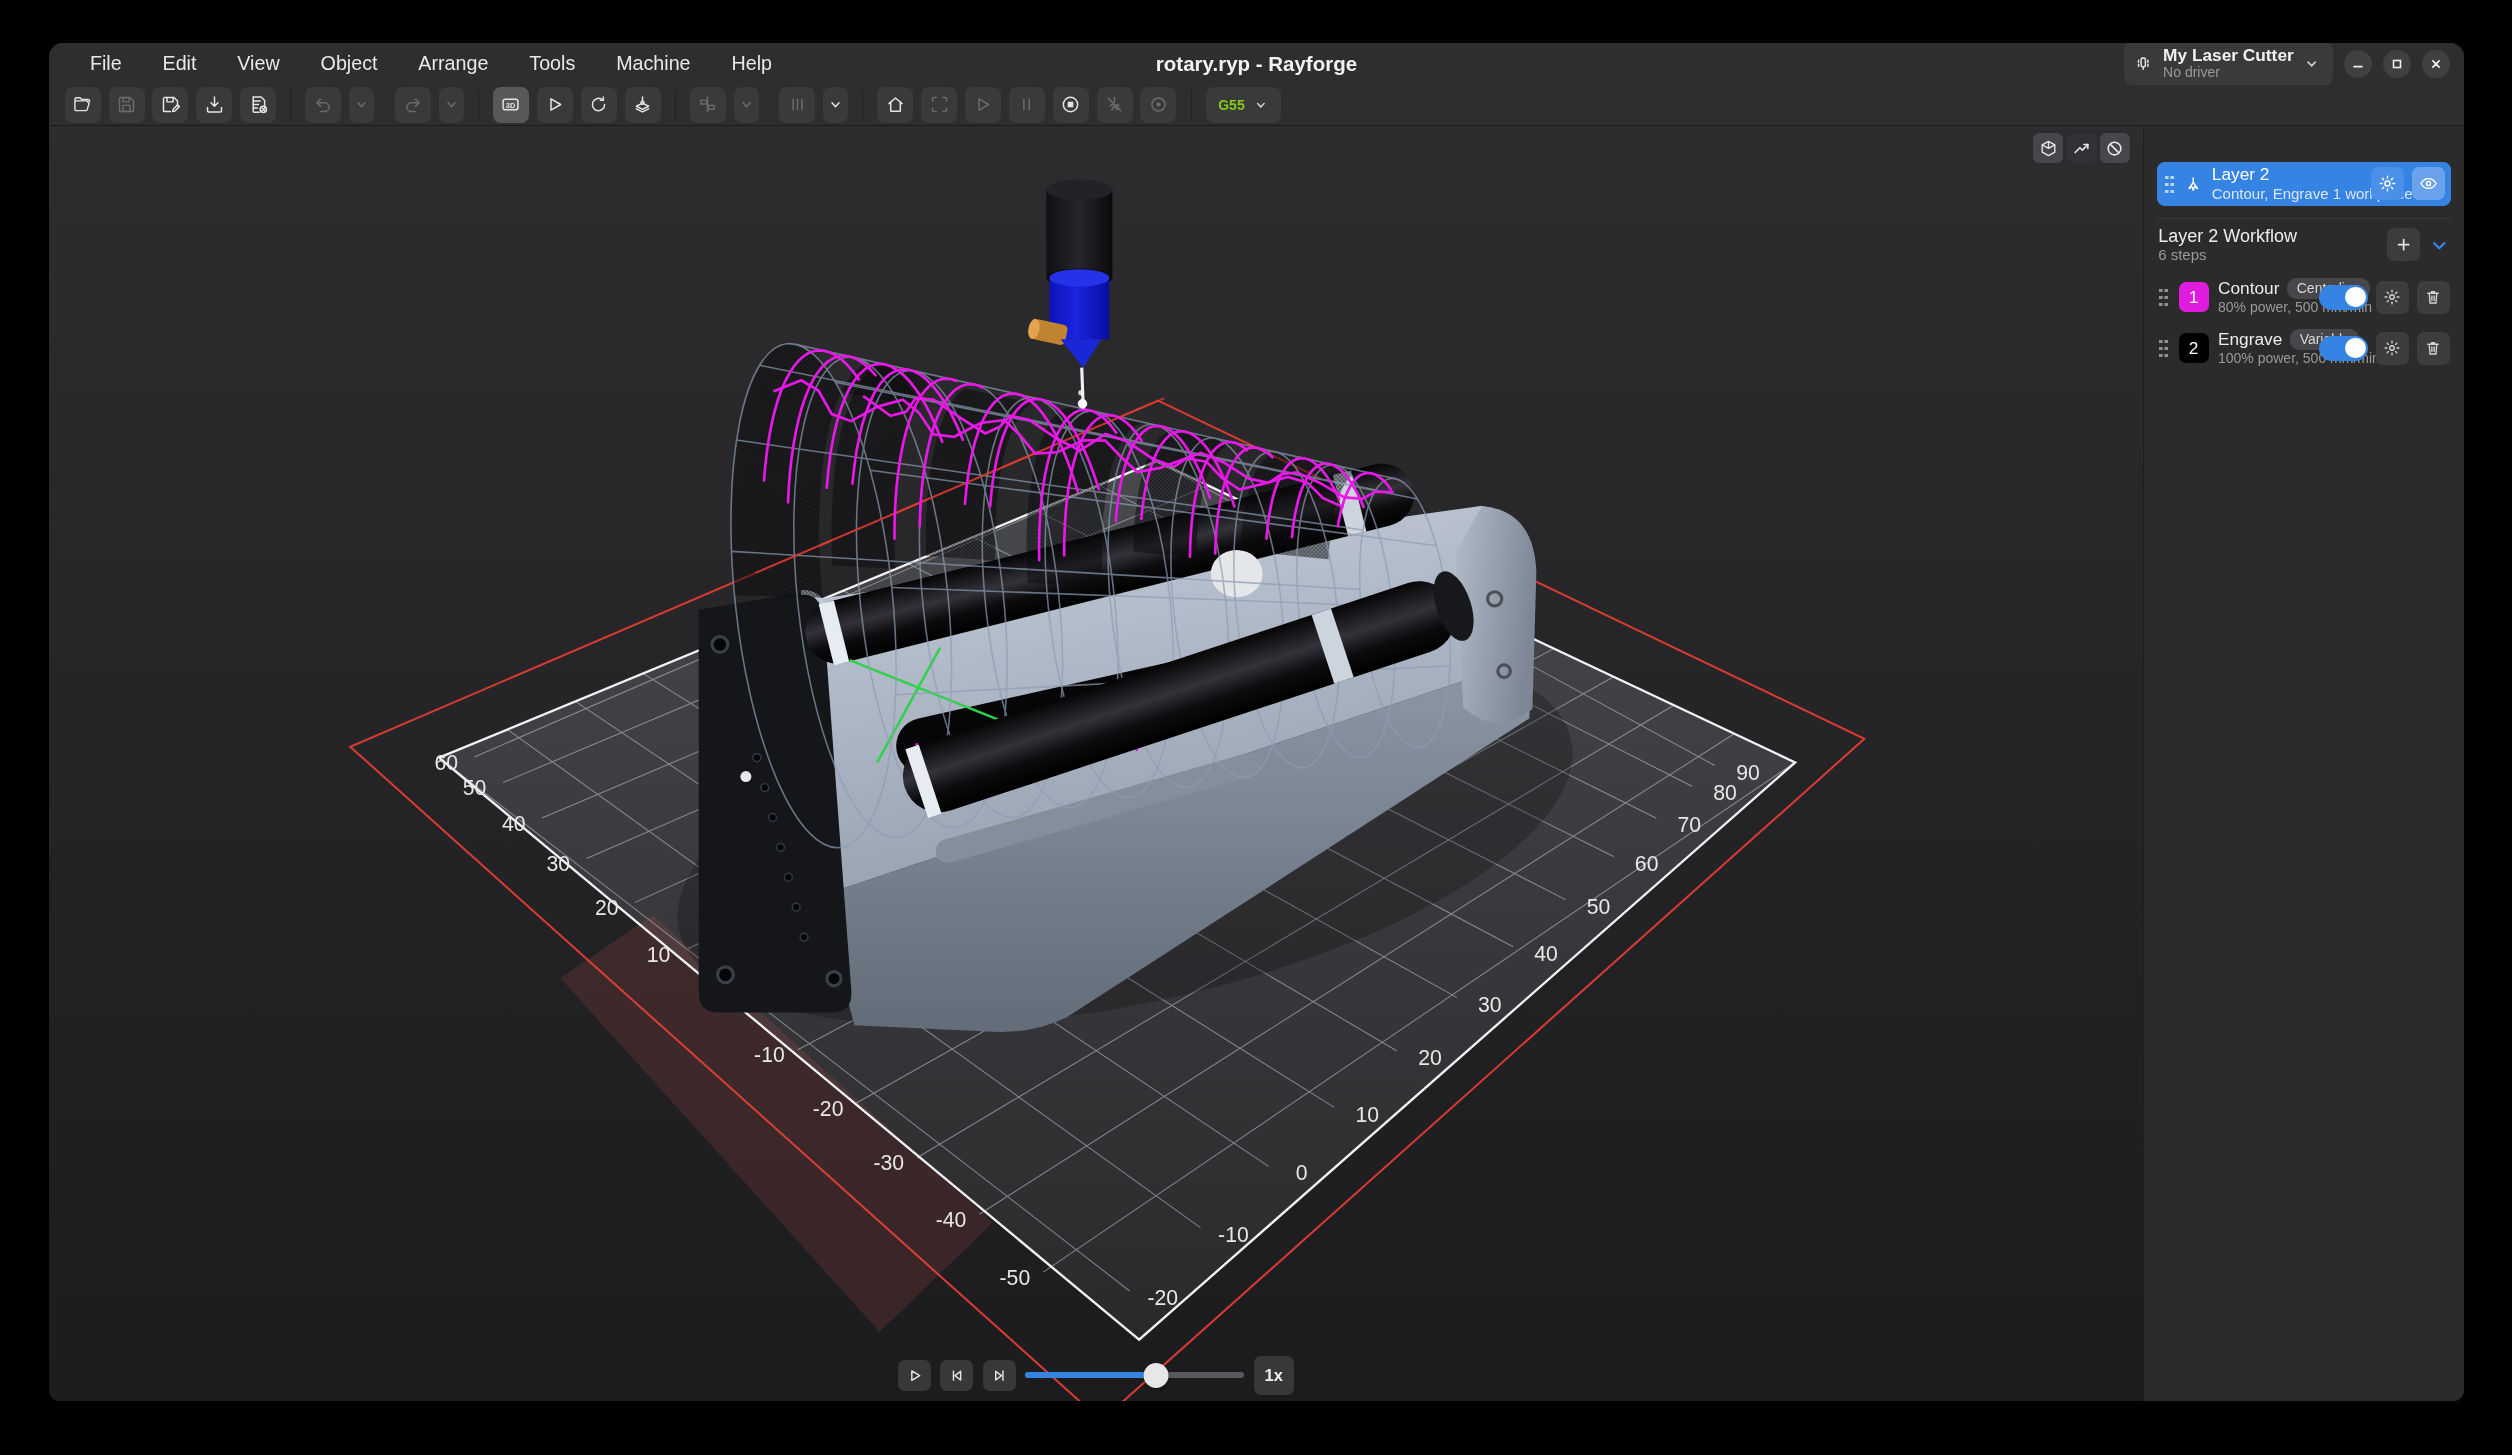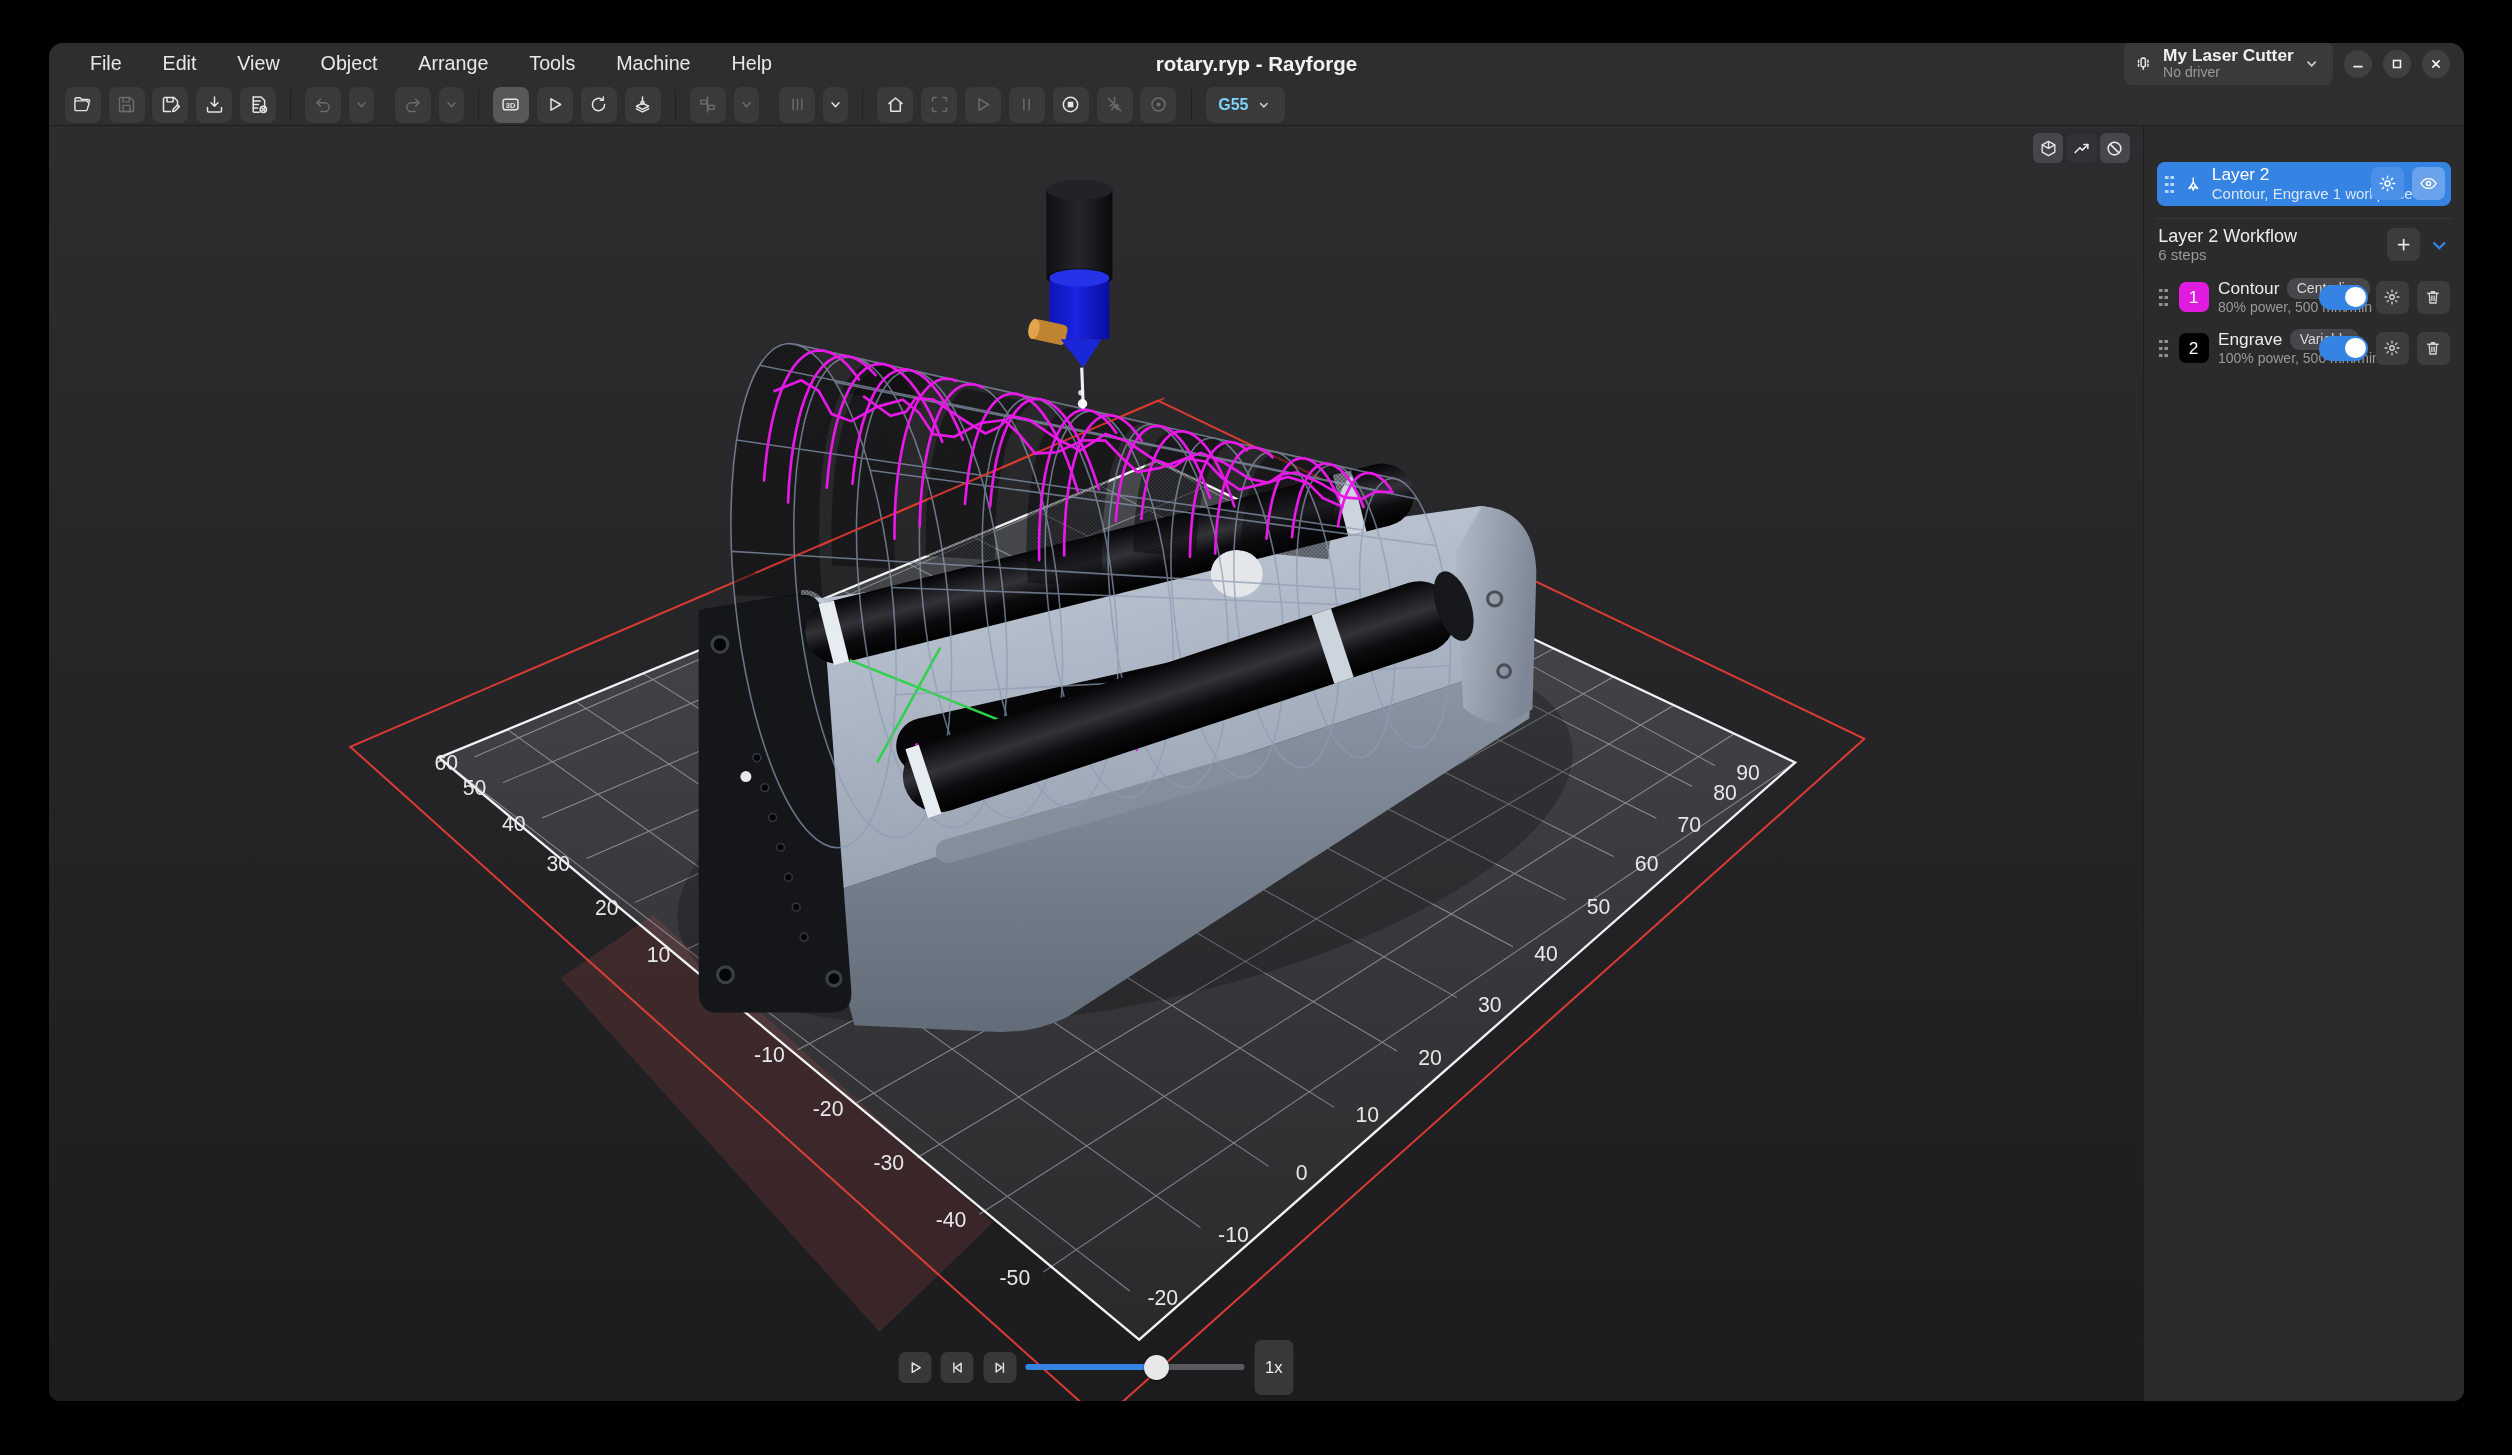--- a/index.html
+++ b/index.html
@@ -22,37 +22,37 @@
   #toolbar{height:41px;background:#2e2e2e;display:flex;align-items:center;padding:0 15.7px;gap:7.9px;flex:0 0 auto;
     border-bottom:0.8px solid #1c1c1c;}
   .tb-btn{width:36px;height:36px;border-radius:7.9px;background:#3a3a3a;display:flex;align-items:center;justify-content:center;
     color:#e4e4e4;flex:0 0 auto;}
   .tb-btn.narrow{width:25px;}
   .tb-btn.disabled{color:#6b6b6b;}
   .tb-btn.active{background:#585858;}
   .tb-sep{width:0.8px;height:31px;background:#222;margin:0 6.3px;flex:0 0 auto;}
   .tb-gap{width:4.7px;flex:0 0 auto;}
   #g55-btn{height:36px;border-radius:7.9px;background:#3a3a3a;display:flex;align-items:center;gap:7.9px;
-    padding:0 12.6px;color:#7dd3fc;font-size:16px;font-weight:bold;}
+    padding:0 12.6px;color:#84cc16;font-size:14px;font-weight:bold;}
   
   #main{flex:1;display:flex;min-height:0;}
   #canvas{position:relative;flex:1;background:linear-gradient(180deg,#2d2d2f 0%,#27272a 35%,#1c1c1f 100%);overflow:hidden;}
   #scene{position:absolute;left:0;top:0;}
   #canvas-tools{position:absolute;top:4.7px;right:11px;display:flex;gap:3.1px;background:#2c2c2e;border-radius:7.9px;padding:2.4px;}
   .cv-btn{width:30px;height:30px;border-radius:6.3px;display:flex;align-items:center;justify-content:center;color:#e8e8e8;background:#47474b;}
   .cv-btn.mid{background:#323236;}
   
   #playback{position:absolute;left:50%;bottom:6.3px;transform:translateX(-50%);display:flex;align-items:center;gap:9.4px;}
   .pb-btn{width:33px;height:31px;border-radius:7px;background:#3a3a3af2;display:flex;align-items:center;justify-content:center;color:#e4e4e4;}
   #pb-slider{position:relative;width:219px;height:31px;display:flex;align-items:center;}
   #pb-track{position:absolute;left:0;right:0;height:6.3px;border-radius:3.1px;background:#5a5a5e;}
   #pb-fill{position:absolute;left:0;height:6.3px;border-radius:3.1px;background:var(--accent);}
   #pb-knob{position:absolute;width:25px;height:25px;border-radius:50%;background:#e7e7e9;transform:translateX(-50%);box-shadow:0 0.8px 2.4px rgba(0,0,0,.5);}
   #pb-speed{height:31px;border-radius:7px;background:#3a3a3af2;display:flex;align-items:center;justify-content:center;
-    color:#f0f0f0;font-size:16.5px;font-weight:normal;padding:12px 11px;}
+    color:#f0f0f0;font-size:16.5px;font-weight:bold;padding:4px 11px;}
   
   #sidebar{width:321px;flex:0 0 auto;background:#2b2b2b;border-left:0.8px solid #1e1e1e;padding:7.9px 12.6px;box-sizing:border-box;}
   .panel-head{display:flex;align-items:center;padding:6.3px 1.6px 7.9px 1.6px;}
   .panel-titles{display:flex;flex-direction:column;line-height:1.15;}
   .panel-title{color:#ececec;font-size:18px;}
   .panel-sub{color:#9a9a9a;font-size:15px;}
   .panel-right{margin-left:auto;display:flex;align-items:center;gap:9.4px;}
   .duration{color:#cfcfcf;font-size:16.5px;}
   .plus-btn{width:33px;height:33px;border-radius:7px;background:#3c3c3c;display:flex;align-items:center;justify-content:center;color:#e8e8e8;}
   .chev-blue{color:var(--accent);display:flex;align-items:center;}

